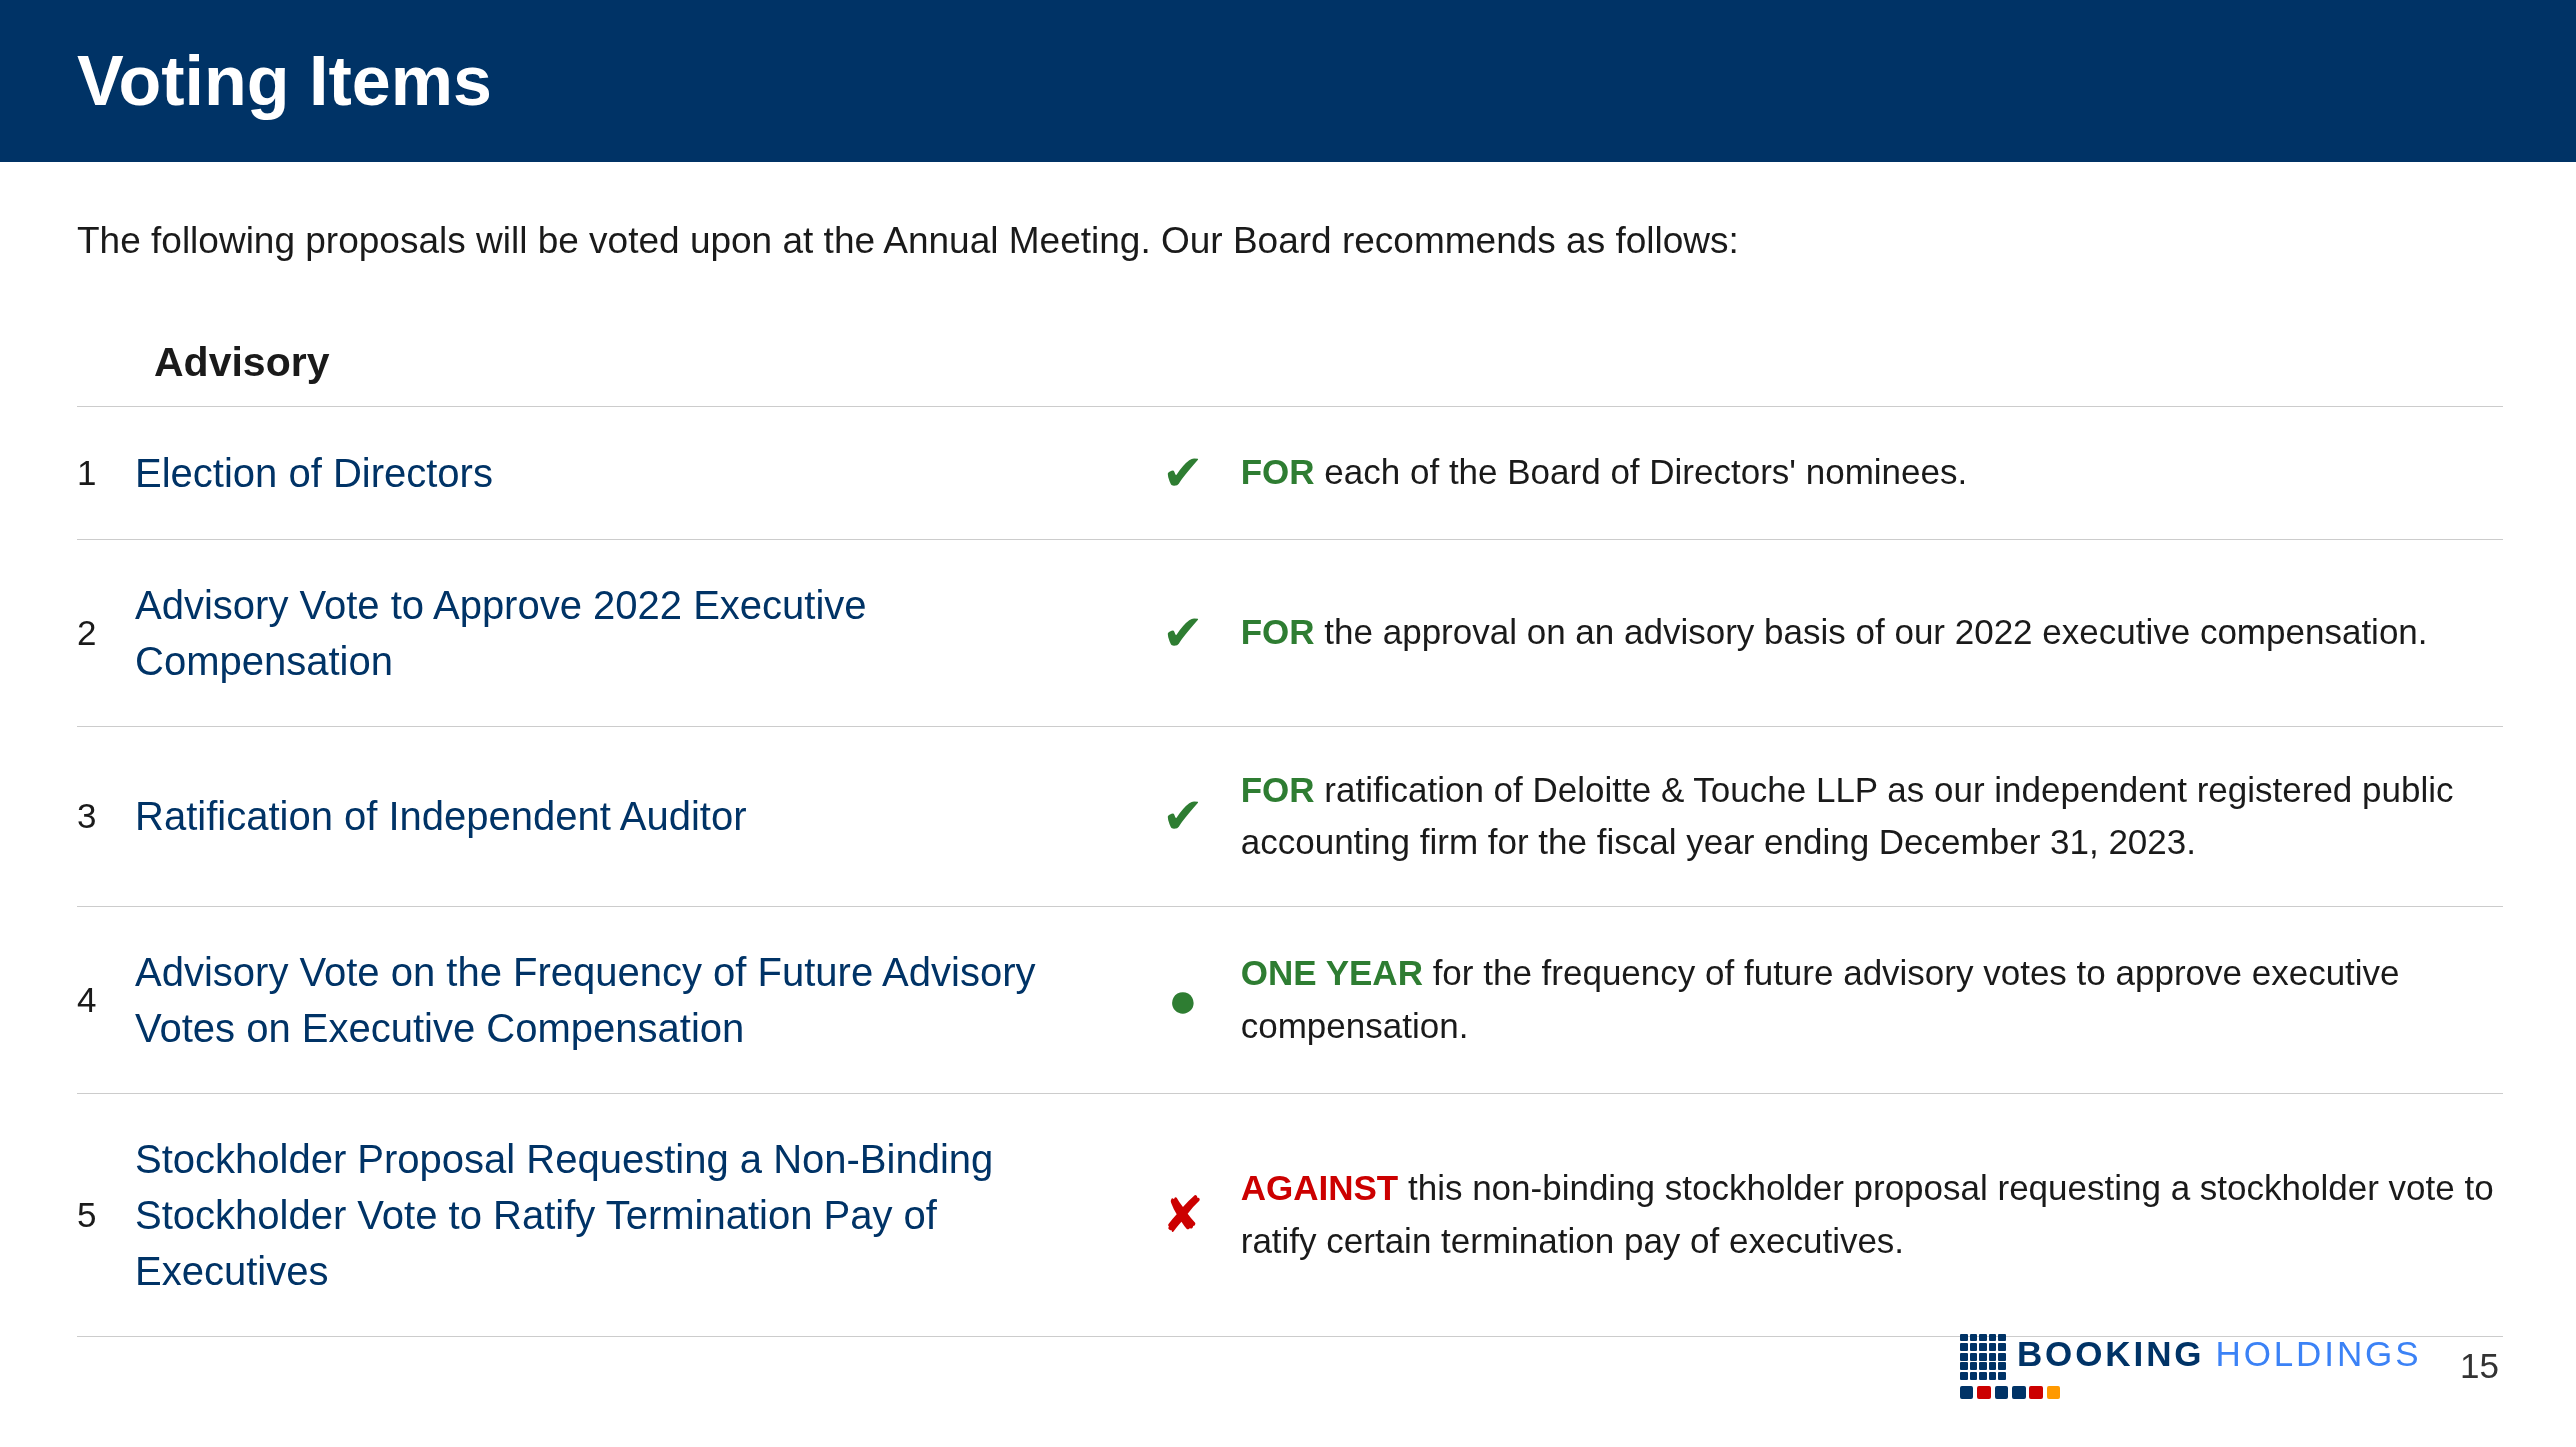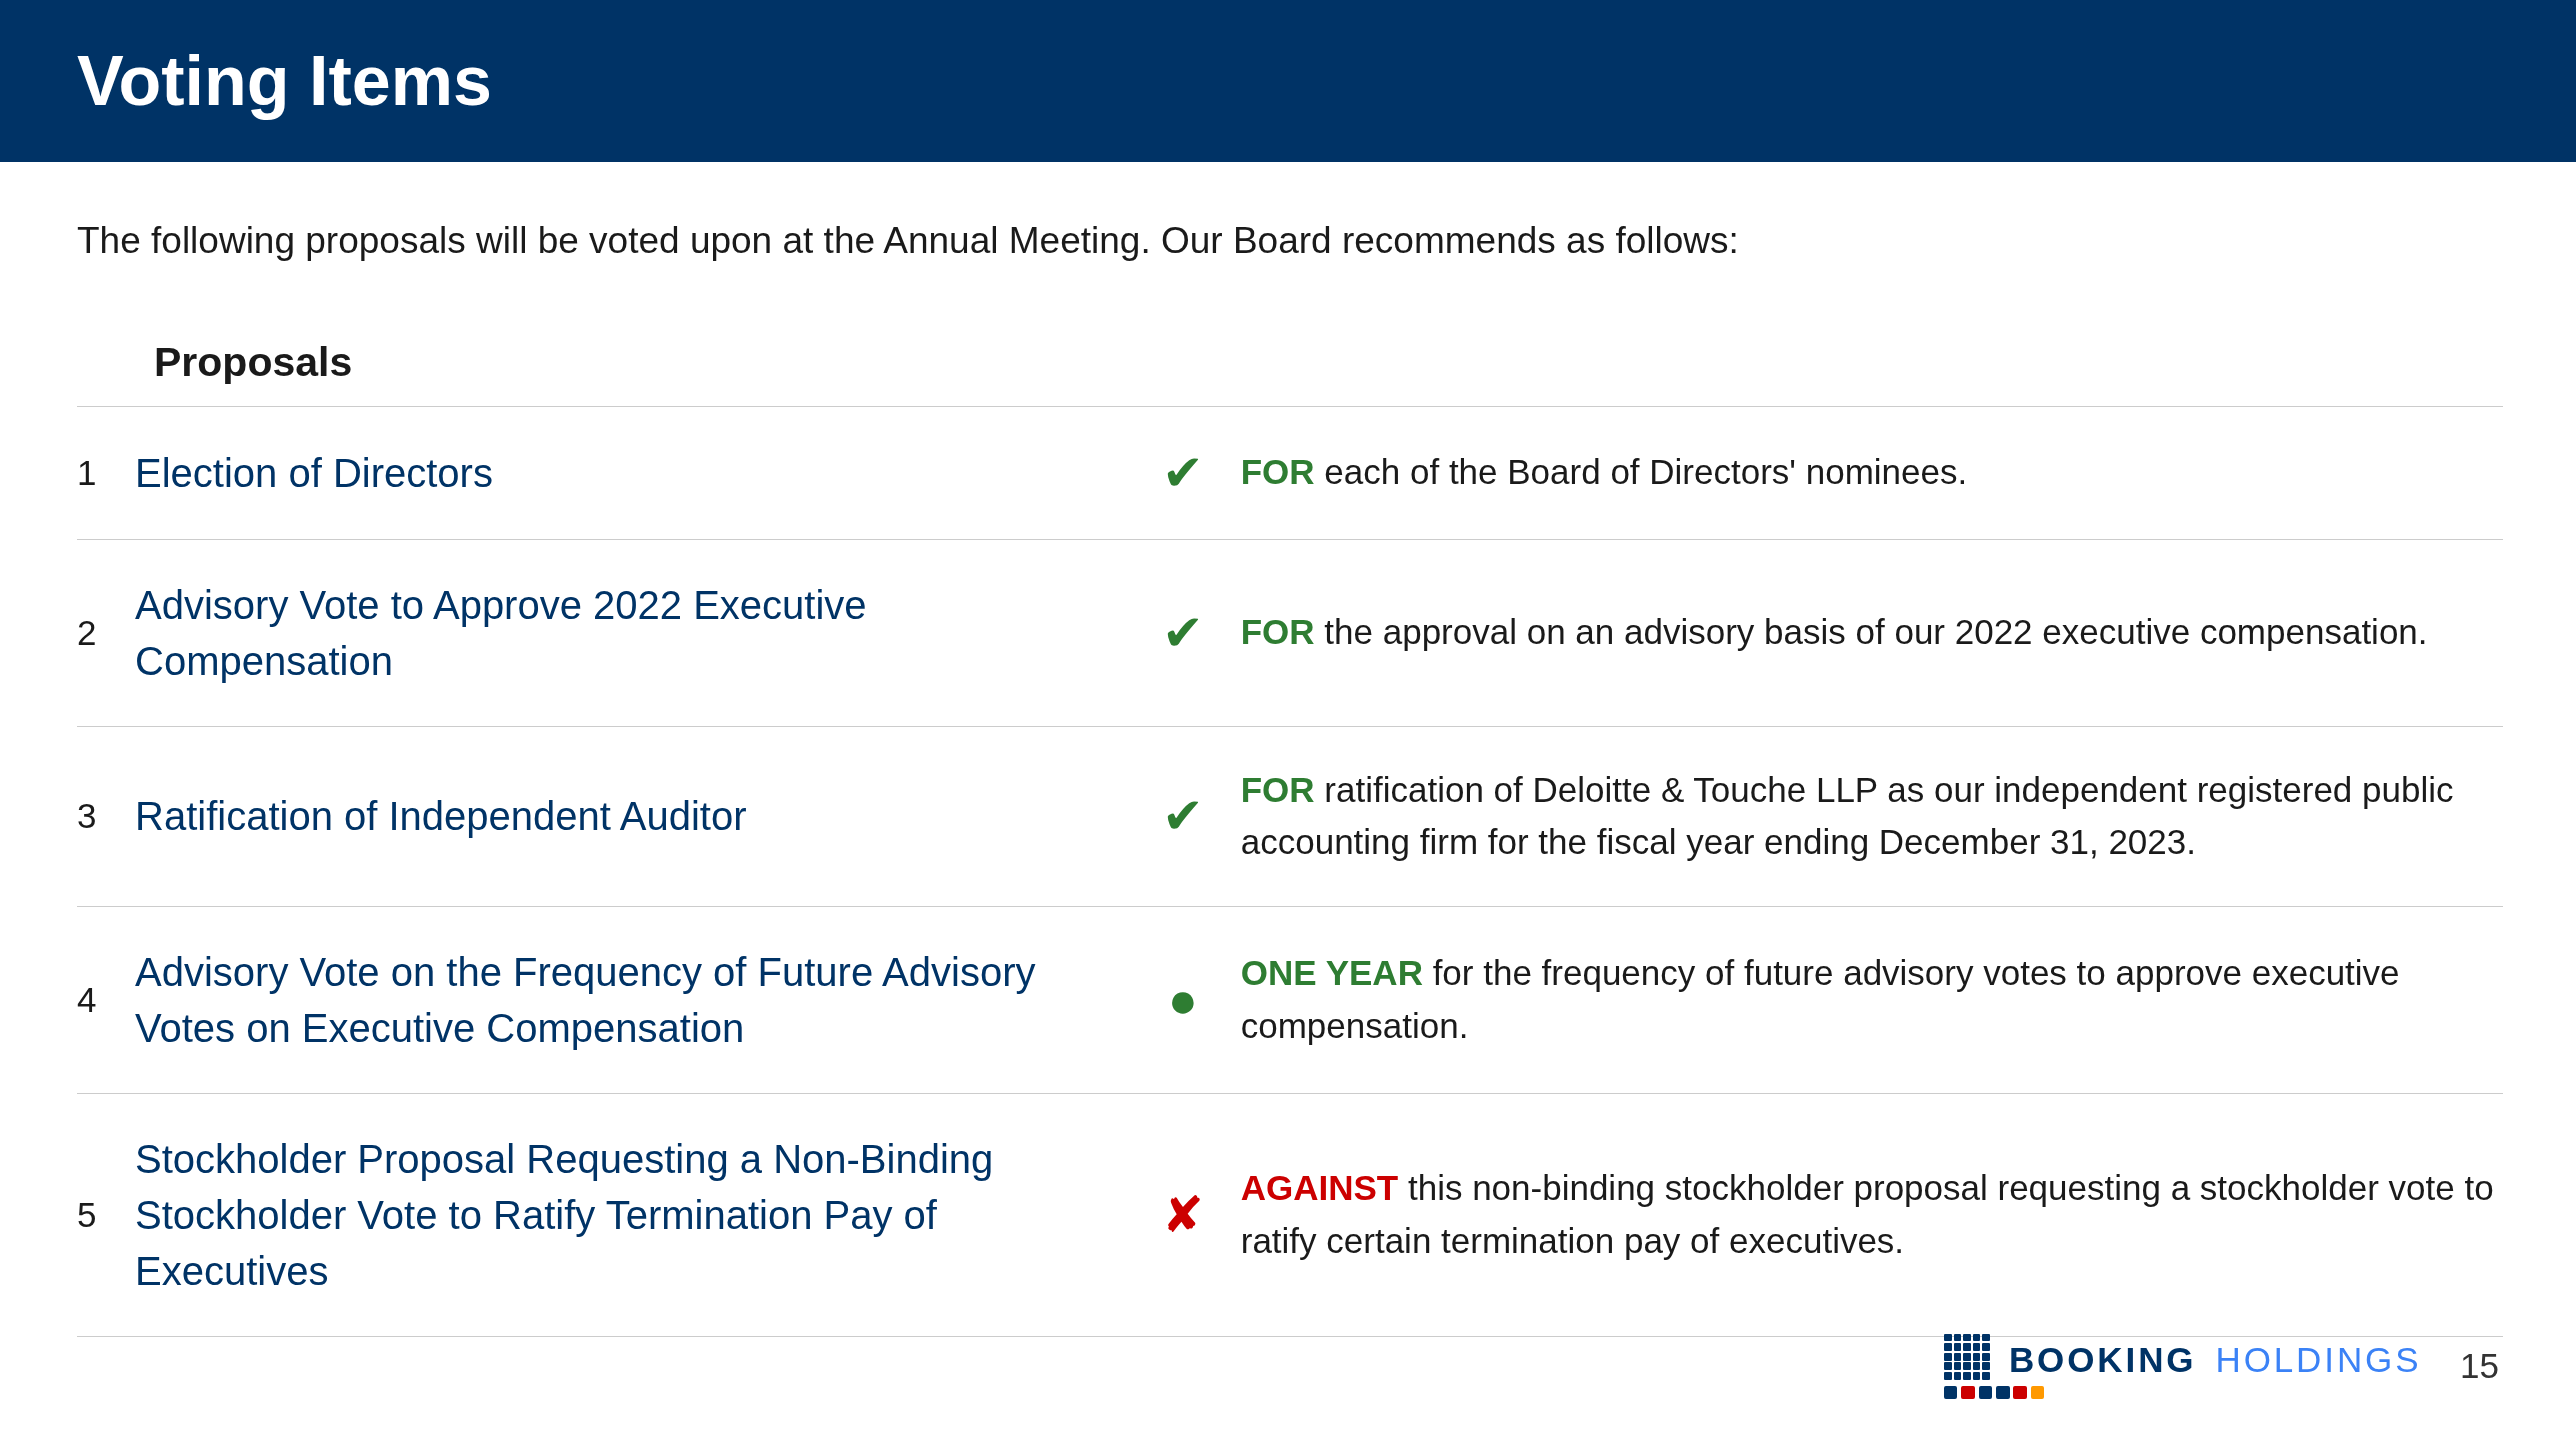--- a/index.html
+++ b/index.html
@@ -143,22 +143,22 @@
     }
 
     .booking-logo {
       display: flex;
       flex-direction: column;
       align-items: flex-start;
     }
 
     .booking-logo-top {
       display: flex;
-      align-items: flex-end;
-      gap: 19px;
+      align-items: flex-start;
+      gap: 11px;
     }
 
     .logo-grid {
       width: 46px;
       height: 46px;
       display: grid;
       grid-template-columns: repeat(5, 1fr);
       grid-template-rows: repeat(5, 1fr);
       gap: 1.9px;
     }
@@ -217,21 +217,21 @@
     <span class="header-title">Voting Items</span>
   </div>
 
   <div class="content">
 
     <p class="intro-text">The following proposals will be voted upon at the Annual Meeting. Our Board recommends as follows:</p>
 
     <div class="table-container">
 
       <div class="table-header-row">
-        <div class="col-proposals-header">Proposals</div>
+        <div class="col-proposals-header">Advisory</div>
       </div>
 
       <div class="table-row">
         <div class="col-number">1</div>
         <div class="col-proposal-text">Election of Directors</div>
         <div class="col-icon">
           <span class="check-symbol">✔</span>
         </div>
         <div class="col-recommendation-text">
           <span class="keyword-for">FOR</span> each of the Board of Directors' nominees.

